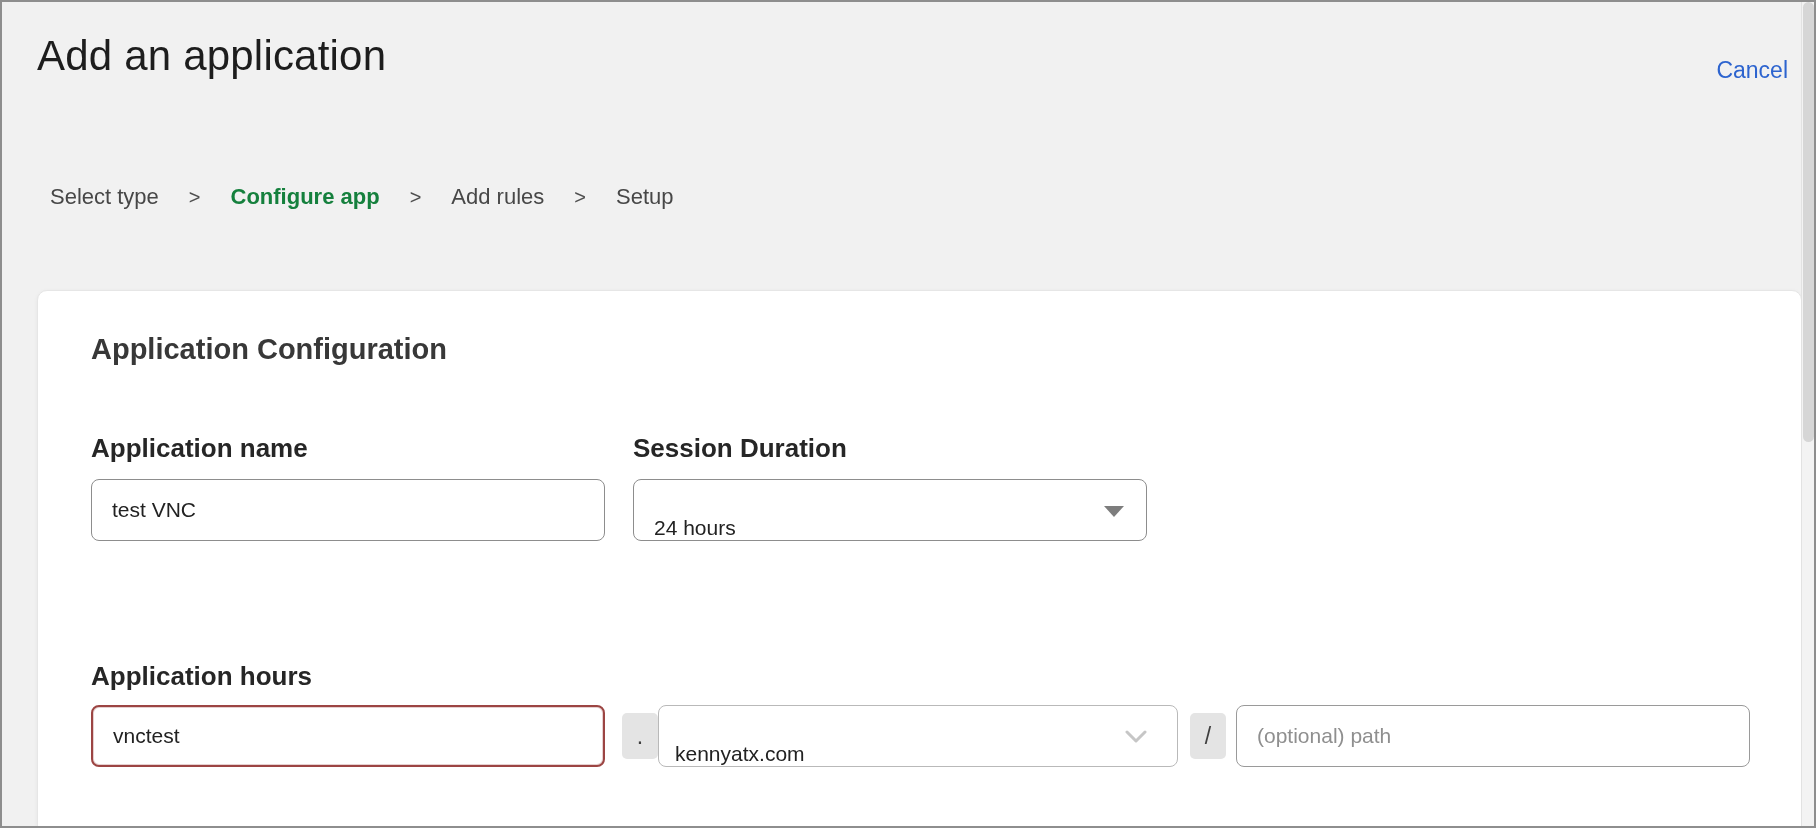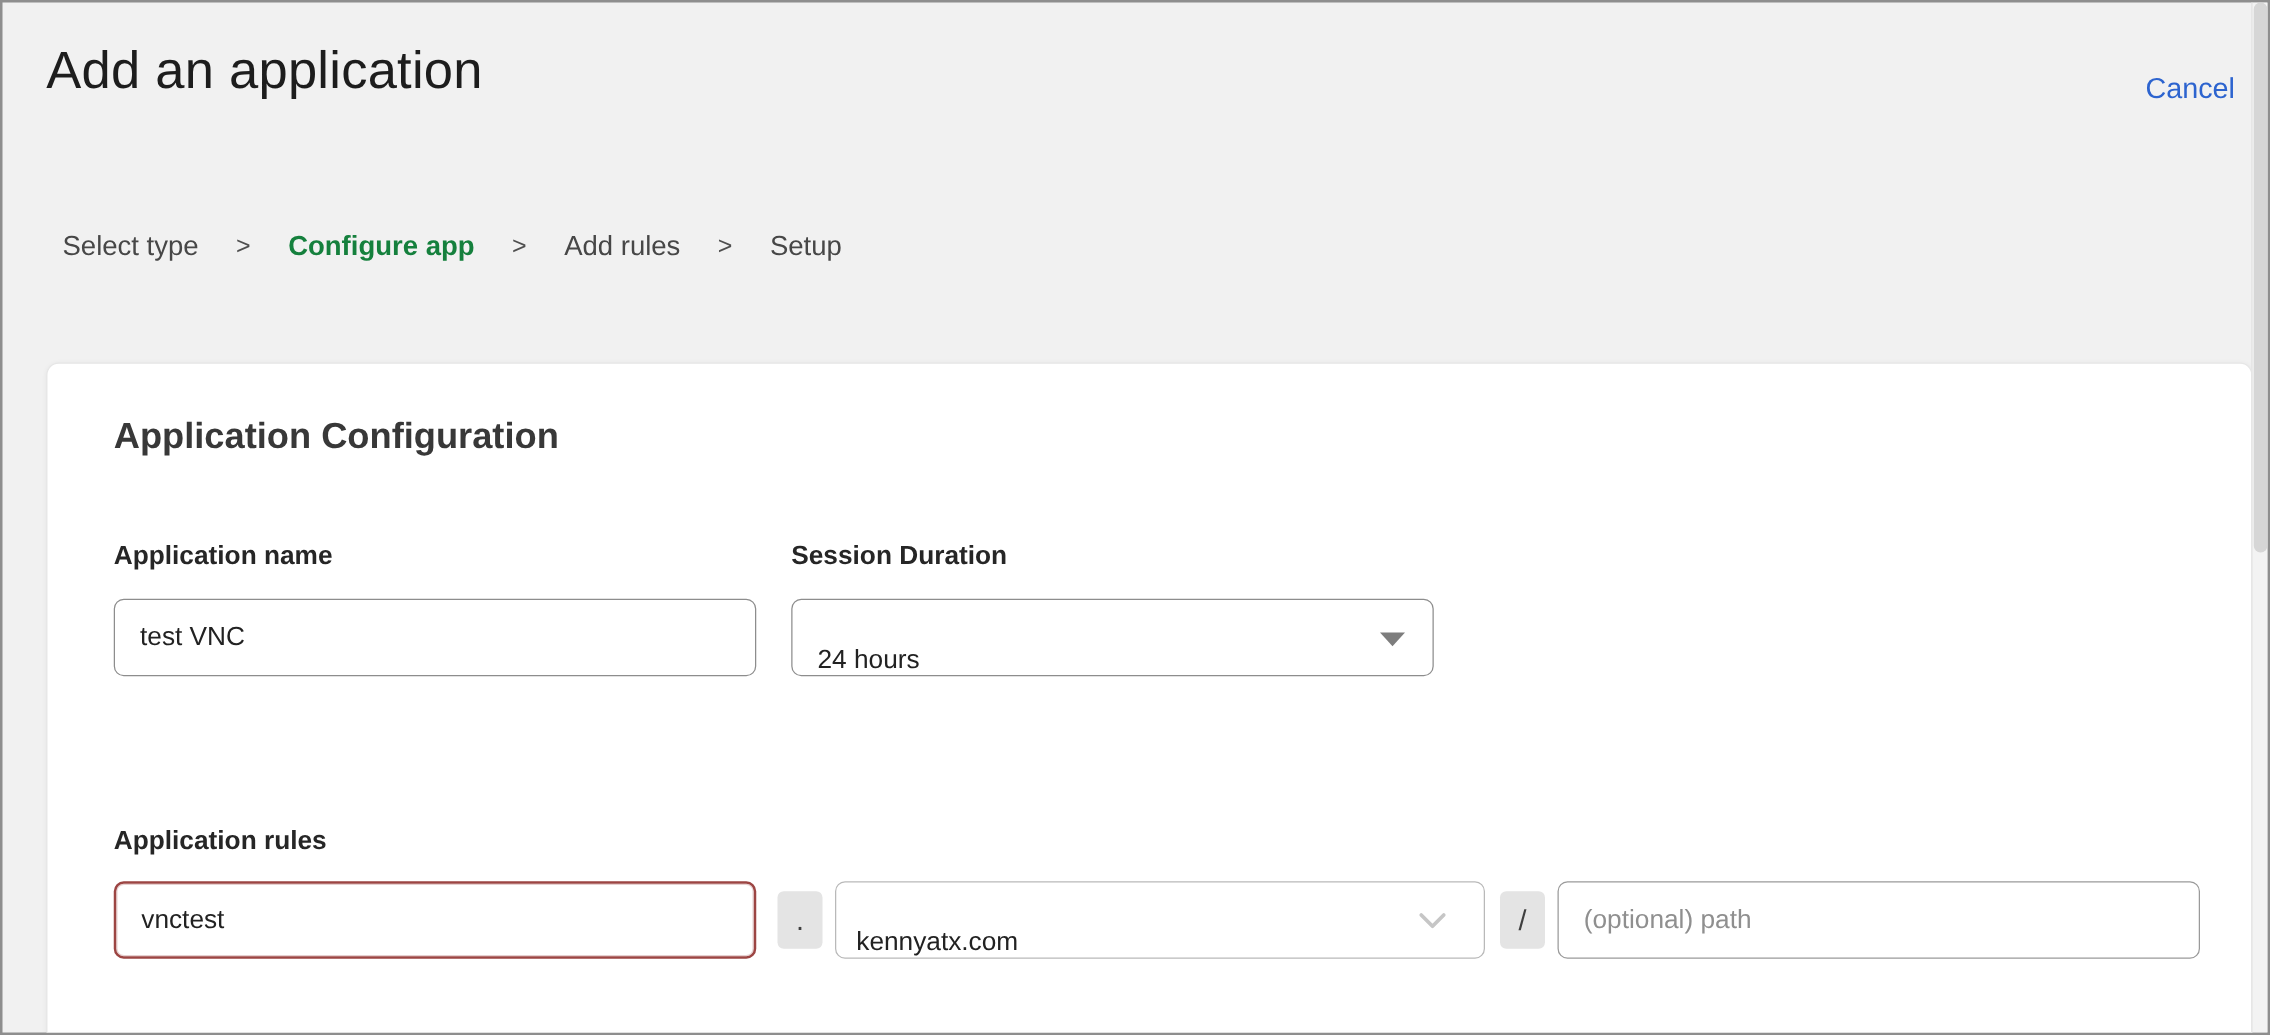--- a/index.html
+++ b/index.html
@@ -80,21 +80,21 @@
     position: absolute;
     left: 53px; top: 42px;
     margin: 0;
     font-size: 29px;
     font-weight: 700;
     color: #383838;
   }
 
   .field-label {
     position: absolute;
-    font-size: 21px;
+    font-size: 26px;
     font-weight: 700;
     color: #262626;
   }
   .label-app-name   { left: 53px;  top: 142px; }
   .label-session    { left: 595px; top: 142px; }
   .label-app-domain { left: 53px;  top: 370px; }
 
   .text-input {
     height: 62px;
     border: 1px solid #8d8d8d;
@@ -161,21 +161,20 @@
     display: flex;
     align-items: center;
     justify-content: center;
     font-size: 23px;
     color: #3f3f3f;
   }
   .chip-dot   { margin-left: 17px; }
   .chip-slash { margin-left: 12px; }
   .select-domain {
     width: 520px;
-    margin-left: 10px;
     border-color: #b9b9b9;
     padding-right: 70px;
     padding-left: 16px;
   }
   .chevron-icon {
     position: absolute;
     right: 30px; top: 24px;
   }
   .input-path {
     width: 514px;
@@ -228,21 +227,21 @@
 
     <label class="field-label label-app-name">Application name</label>
     <input class="text-input input-app-name" type="text" value="test VNC" style="">
 
     <label class="field-label label-session">Session Duration</label>
     <div class="select-box select-session">
       <span>24 hours</span>
       <span class="caret-triangle"></span>
     </div>
 
-    <label class="field-label label-app-domain">Application rules</label>
+    <label class="field-label label-app-domain">Application hours</label>
     <div class="domain-row">
 
       <input class="text-input input-subdomain" type="text" value="vnctest" style="">
 
       <span class="sep-chip chip-dot">.</span>
 
       <div class="select-box select-domain">
         <span>kennyatx.com</span>
         <svg class="chevron-icon" width="22" height="14" viewBox="0 0 22 14">
           <polyline points="2,2 11,11 20,2" fill="none" stroke="#c6c6c6" stroke-width="3" stroke-linecap="round" stroke-linejoin="round"></polyline>

